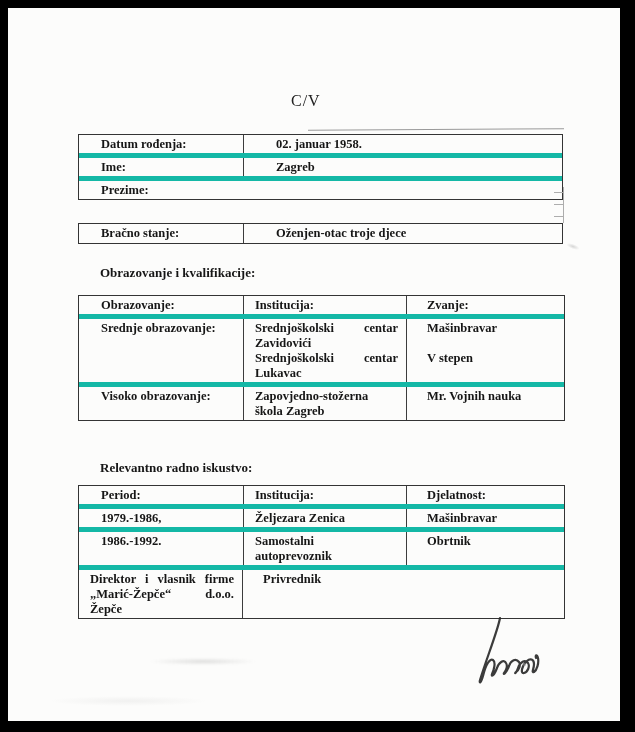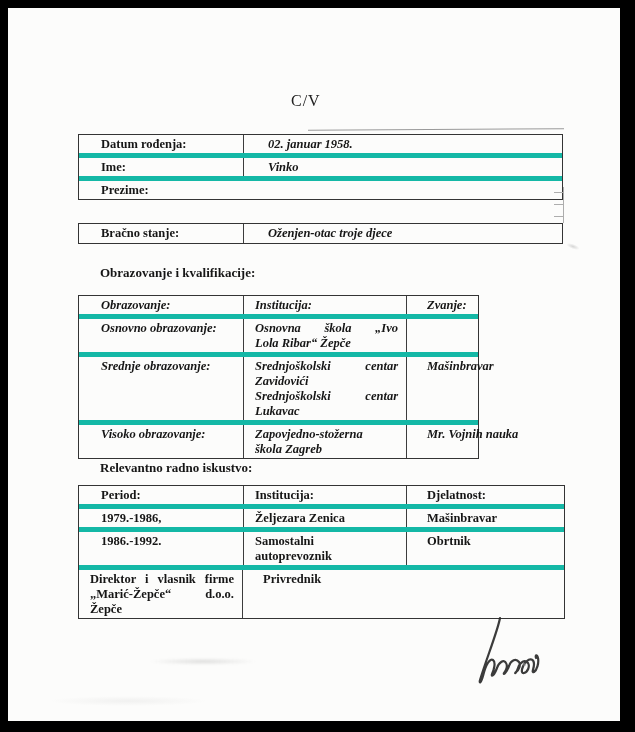--- a/index.html
+++ b/index.html
@@ -33,21 +33,21 @@
   .row{display:flex;align-items:stretch;}
   .row + .row{border-top:5px solid #14b8a6;}
   .cell{
     box-sizing:border-box;
     padding:2px 5px 1px 22px;
     min-height:17px;
     line-height:15px;
   }
   .cell + .cell{border-left:1px solid #3c3c3c;}
   .w1{width:164px;flex:none;}
-  .w2v{width:321px;flex:none;padding-left:24px;font-style:italic;}
+  .w2v{width:321px;flex:none;padding-left:32px;}
   .w2{width:163px;flex:none;padding-left:11px;padding-right:8px;}
   .w3{width:160px;flex:none;padding-left:20px;}
   .ln{line-height:15px;white-space:nowrap;}
   .jln{text-align:justify;text-align-last:justify;white-space:normal;}
   .gap-top{margin-top:15px;}
   
   .art-topline{
     position:absolute;left:300px;top:121px;width:256px;height:1px;
     background:#9a9a9a;transform:rotate(-0.35deg);
   }
@@ -88,21 +88,21 @@
 
   <div class="art-topline"></div>
 
   <div class="tbl" style="left:70px;top:126px;width:485px;">
     <div class="row">
       <div class="cell w1 ln">Datum rođenja:</div>
       <div class="cell w2v ln">02. januar 1958.</div>
     </div>
     <div class="row">
       <div class="cell w1 ln">Ime:</div>
-      <div class="cell w2v ln">Vinko</div>
+      <div class="cell w2v ln">Zagreb</div>
     </div>
     <div class="row">
       <div class="cell w1 ln">Prezime:</div>
     </div>
   </div>
 
   <div class="art-vline">
     <span class="t1"></span>
       <span class="t2"></span>
       <span class="t3"></span>
@@ -112,44 +112,37 @@
     <div class="row">
       <div class="cell w1 ln" style="min-height:19px;">Bračno stanje:</div>
       <div class="cell w2v ln" style="min-height:19px;">Oženjen-otac troje djece</div>
     </div>
   </div>
 
   <div class="smudge3"></div>
 
   <div class="heading" style="left:92px;top:257px;">Obrazovanje i kvalifikacije:</div>
 
-  <div class="tbl" style="left:70px;top:287px;width:401px;font-style:italic;">
+  <div class="tbl" style="left:70px;top:287px;width:487px;">
     <div class="row">
       <div class="cell w1 ln">Obrazovanje:</div>
       <div class="cell w2 ln">Institucija:</div>
       <div class="cell w3 ln">Zvanje:</div>
-    </div>
-    <div class="row">
-      <div class="cell w1 ln">Osnovno obrazovanje:</div>
-      <div class="cell w2">
-        <div class="ln jln">Osnovna škola „Ivo</div>
-        <div class="ln">Lola Ribar“ Žepče</div>
-      </div>
-      <div class="cell w3 ln"></div>
     </div>
     <div class="row">
       <div class="cell w1 ln">Srednje obrazovanje:</div>
       <div class="cell w2">
         <div class="ln jln">Srednjoškolski centar</div>
         <div class="ln">Zavidovići</div>
         <div class="ln jln">Srednjoškolski centar</div>
         <div class="ln">Lukavac</div>
       </div>
       <div class="cell w3">
         <div class="ln">Mašinbravar</div>
+        <div class="ln gap-top">V stepen</div>
       </div>
     </div>
     <div class="row">
       <div class="cell w1 ln">Visoko obrazovanje:</div>
       <div class="cell w2">
         <div class="ln">Zapovjedno-stožerna</div>
         <div class="ln">škola Zagreb</div>
       </div>
       <div class="cell w3 ln">Mr. Vojnih nauka</div>
     </div>

